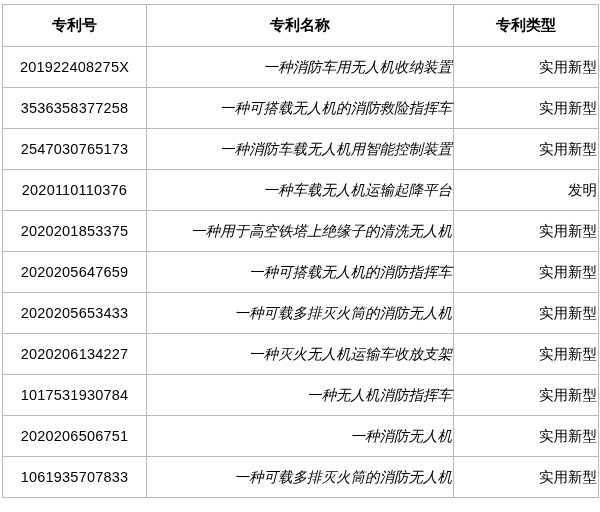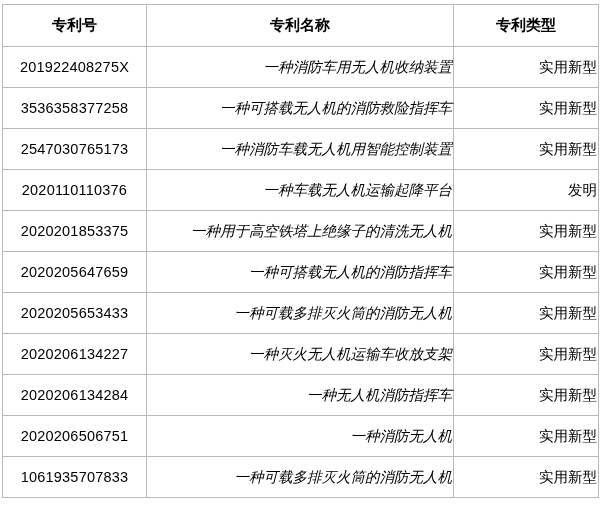--- a/index.html
+++ b/index.html
@@ -114,21 +114,21 @@
         <td class="cell-number">2020205653433</td>
         <td class="cell-name">一种可载多排灭火筒的消防无人机</td>
         <td class="cell-type">实用新型</td>
       </tr>
       <tr>
         <td class="cell-number">2020206134227</td>
         <td class="cell-name">一种灭火无人机运输车收放支架</td>
         <td class="cell-type">实用新型</td>
       </tr>
       <tr>
-        <td class="cell-number">2020206134284</td>
+        <td class="cell-number">1017531930784</td>
         <td class="cell-name">一种无人机消防指挥车</td>
         <td class="cell-type">实用新型</td>
       </tr>
       <tr>
         <td class="cell-number">2020206506751</td>
         <td class="cell-name">一种消防无人机</td>
         <td class="cell-type">实用新型</td>
       </tr>
       <tr>
         <td class="cell-number">1061935707833</td>

